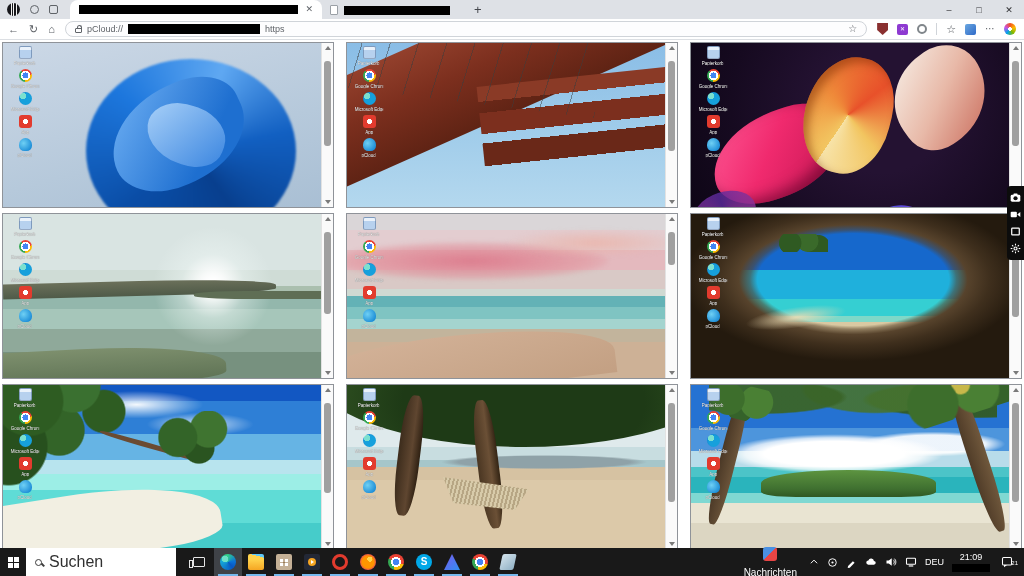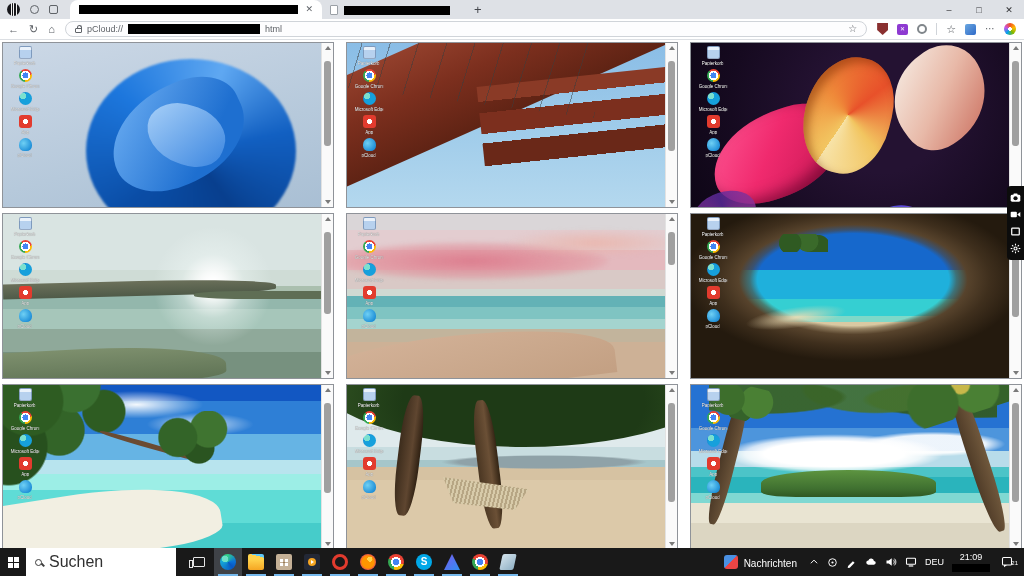--- a/index.html
+++ b/index.html
@@ -236,21 +236,21 @@
     background:radial-gradient(circle at 62% 32%,#ffd54a 0 17%,transparent 18%),
       radial-gradient(circle at 50% 50%,#ff9500 0 52%,#e3336d 80%,#7a2ea0 100%); }
   .ai-google-chrome,.ai-chrome-2 { border-radius:50%;
     background:radial-gradient(circle at 50% 50%,#4285f4 0 3.5px,#fff 3.5px 5px,transparent 5px),
       conic-gradient(#ea4335 0 30%,#fbbc05 30% 55%,#34a853 55% 82%,#ea4335 82%); }
   .ai-skype { border-radius:50%; background:#00a8e8; color:#fff; font-size:10px; font-weight:bold;
     display:flex; align-items:center; justify-content:center; line-height:1; }
   .ai-triangle-app { background:linear-gradient(135deg,#7a5cf0,#2f8ef0); clip-path:polygon(50% 0,100% 100%,0 100%); }
   .ai-glass-app { width:14px; background:linear-gradient(135deg,#d4e3ec,#8fb0c4); transform:skewX(-12deg); border-radius:2px; }
   .tray { margin-left:auto; display:flex; align-items:center; gap:8px; padding-right:8px; }
-  .widget { display:flex; align-items:flex-end; gap:6px; padding:0 4px; }
+  .widget { display:flex; align-items:center; gap:6px; padding:0 4px;flex-direction:column; }
   .widget-ic { width:14px; height:14px; border-radius:3px; background:linear-gradient(135deg,#4a90e2 0 48%,#e84545 48%); }
   .widget-label { color:#fff; font-size:10px; }
   .tray-deu { color:#fff; font-size:9px; }
   .clock { display:flex; flex-direction:column; align-items:center; gap:2px; }
   .clock-time { color:#fff; font-size:9px; line-height:1; }
   .clock-date-redact { width:38px; height:8px; background:#000; }
   .notif { position:relative; width:18px; display:flex; align-items:center; justify-content:center; }
   .badge { position:absolute; right:-2px; bottom:2px; color:#fff; font-size:6px; line-height:1; }
 </style>
 </head>
@@ -281,21 +281,21 @@
   </div>
 
   <div class="toolbar">
     <span class="nav-ic">←</span>
     <span class="nav-ic">↻</span>
     <span class="nav-ic">⌂</span>
     <div class="urlpill">
       <span class="lock"></span>
       <span class="urltext">pCloud://</span>
       <span class="url-redact redact"></span>
-      <span class="urltext">html</span>
+      <span class="urltext">https</span>
       <span class="pill-star">☆</span>
     </div>
     <div class="exts">
       <div class="ext-shield"></div>
       <div class="ext-purple">✕</div>
       <div class="ext-gray"></div>
       <div class="vdiv"></div>
       <span class="nav-ic">☆</span>
       <div class="ext-ess"></div>
       <span class="more">⋯</span>

